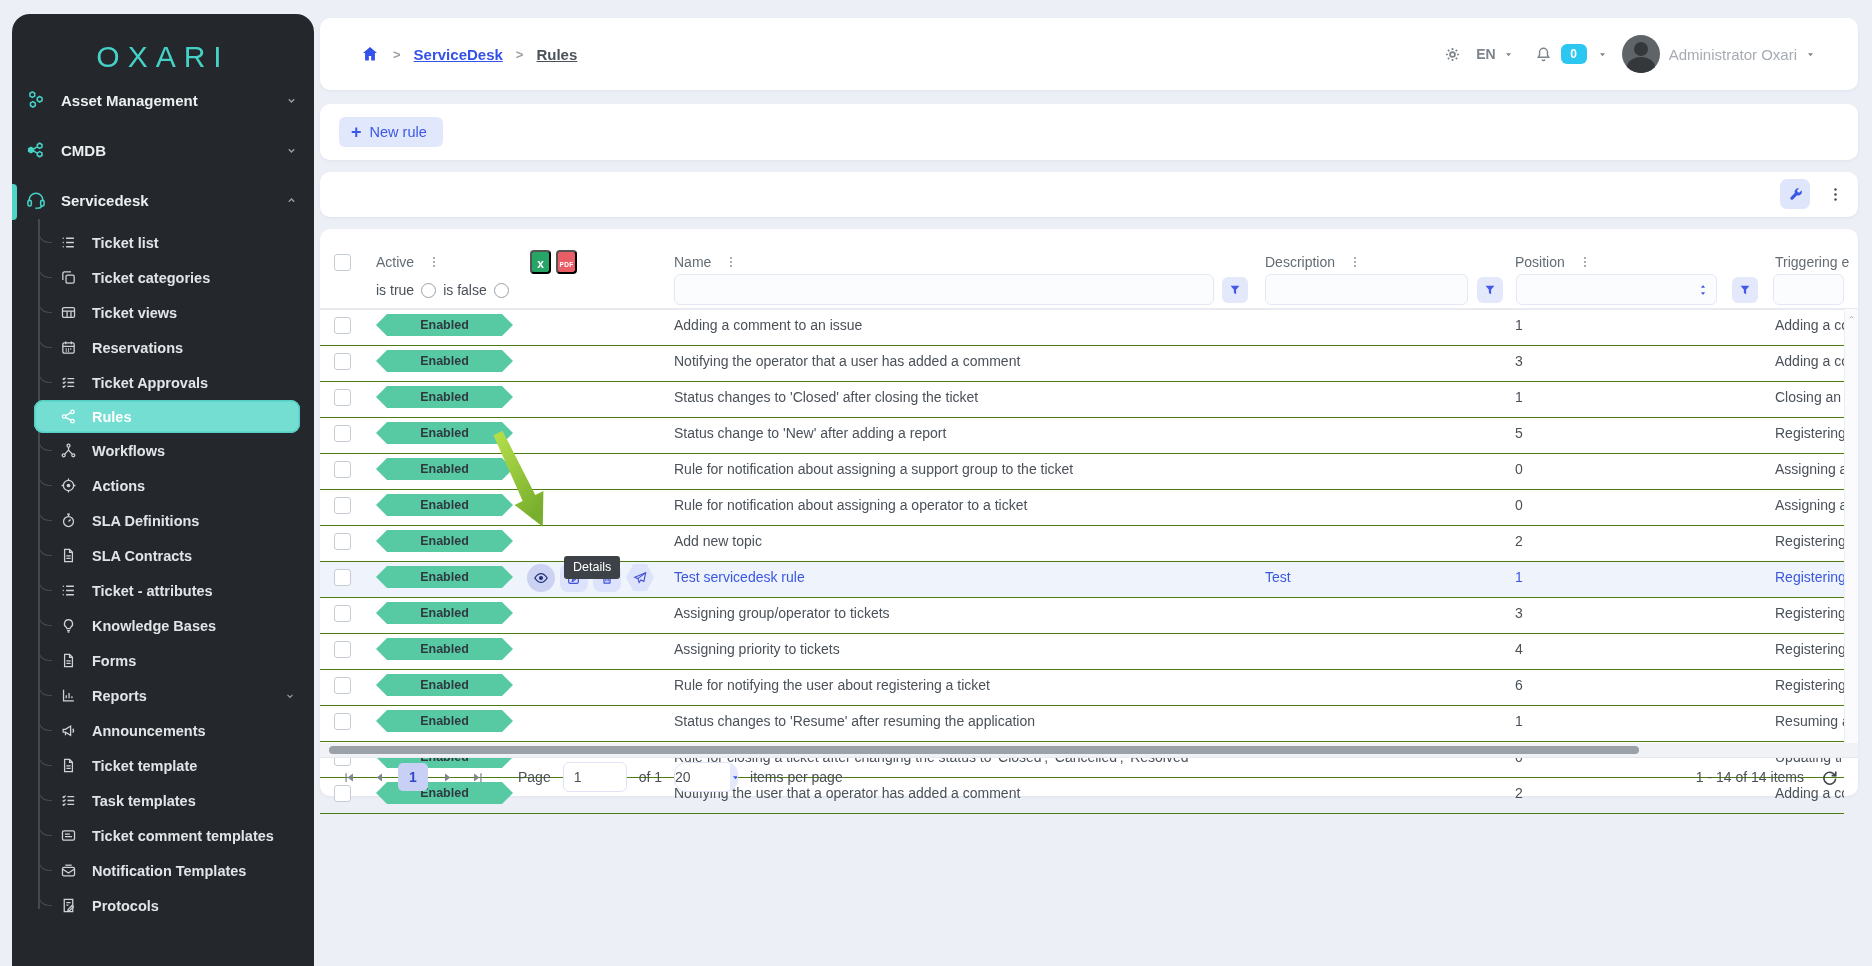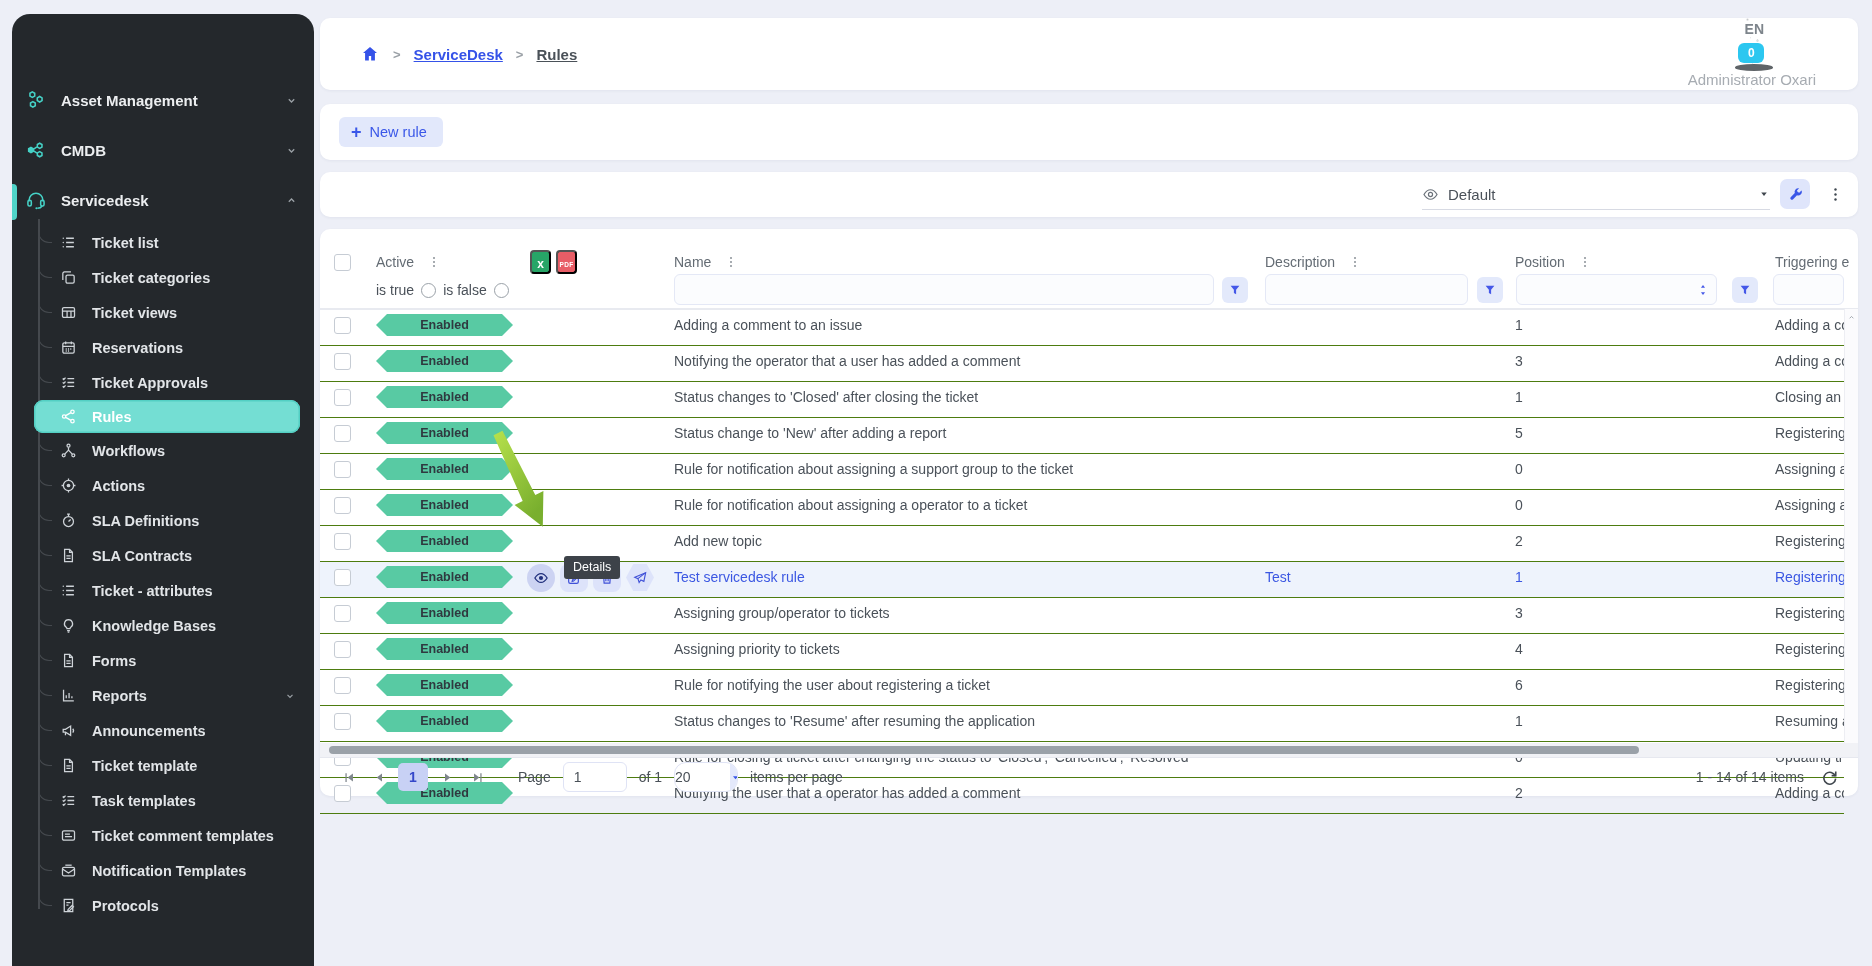--- a/index.html
+++ b/index.html
@@ -35,21 +35,21 @@
   #card-toolbar { top:172px; height:45px; }
   #card-table { top:229px; height:567px; }
 
   
   .crumbs { position:absolute; left:40px; top:0; height:72px; display:flex; align-items:center; gap:13px; }
   .crumb-home { width:20px; height:20px; color:#3552e8; cursor:pointer; }
   .crumb-sep { color:#9aa0a6; font-size:13px; font-weight:700; }
   .crumb-link { color:#3552e8; font-size:15px; font-weight:700; text-decoration:underline; cursor:pointer; }
   .crumb-here { color:#4a5158; font-size:15px; font-weight:700; text-decoration:underline; }
 
-  .userbar { position:absolute; right:42px; top:0; height:72px; display:flex; align-items:center;flex-direction:column; }
+  .userbar { position:absolute; right:42px; top:0; height:72px; display:flex; align-items:center; }
   .userbar .gear { width:19px; height:19px; color:#7d848b; cursor:pointer; }
   .userbar .lang { color:#7d848b; font-size:14px; font-weight:600; margin-left:14px; cursor:pointer; }
   .caret { width:11px; height:11px; color:#7d848b; }
   .userbar .c1 { margin-left:7px; } .userbar .bell { width:19px; height:19px; color:#7d848b; margin-left:20px; cursor:pointer; }
   .nbadge { min-width:26px; height:20px; border-radius:6px; background:#2cc7f0; color:#fff; font-size:12px; font-weight:700; text-align:center; line-height:20px; margin-left:8px; }
   .userbar .c2 { margin-left:10px; }
   .avatar { width:38px; height:38px; border-radius:50%; background:#5f6468; margin-left:14px; position:relative; overflow:hidden; cursor:pointer; }
   .avatar::before { content:''; position:absolute; left:12px; top:7px; width:14px; height:14px; border-radius:50%; background:#34383b; }
   .avatar::after { content:''; position:absolute; left:5px; top:22px; width:28px; height:20px; border-radius:50%; background:#34383b; }
   .uname { color:#a7acb2; font-size:15px; margin-left:9px; }
@@ -300,20 +300,21 @@
         <circle cx="12" cy="19" r="1.7" fill="currentColor"></circle>
       </symbol>
     <symbol id="i-sort" viewBox="0 0 24 24">
         <path d="M12 3.5L15.5 8h-7z" fill="currentColor"></path>
         <path d="M12 20.5L8.5 16h7z" fill="currentColor"></path>
       </symbol>
   </defs>
 </svg>
 
 <aside class="sidebar">
+  <div class="logo">OXARI</div>
   <div class="active-bar"></div>
   <nav class="nav">
     <div class="section">
       <svg class="ic icn">
           <use href="#i-hexagons"></use>
         </svg>
       <span class="lbl">Asset Management</span>
       <svg class="ic chev">
           <use href="#i-chev"></use>
         </svg>
@@ -539,29 +540,20 @@
 </section>
 
 <section class="card" id="card-actions">
   <button class="btn-new">
     <span class="plus">+</span>
     <span>New rule</span>
   </button>
 </section>
 
 <section class="card" id="card-toolbar">
-  <div class="viewsel">
-    <svg class="ic veye">
-        <use href="#i-eyeview"></use>
-      </svg>
-    <span class="vlabel">Default</span>
-    <svg class="ic caret vcaret">
-        <use href="#i-caret"></use>
-      </svg>
-  </div>
   <button class="sqbtn btn-wrench">
     <svg class="ic">
         <use href="#i-wrench"></use>
       </svg>
   </button>
   <button class="sqbtn btn-kebab-tb">
     <svg class="ic">
         <use href="#i-kebab"></use>
       </svg>
   </button>

